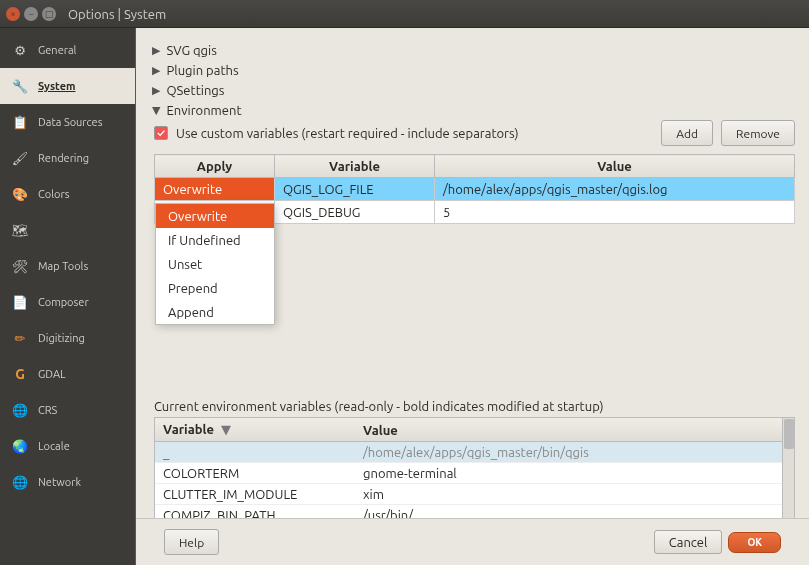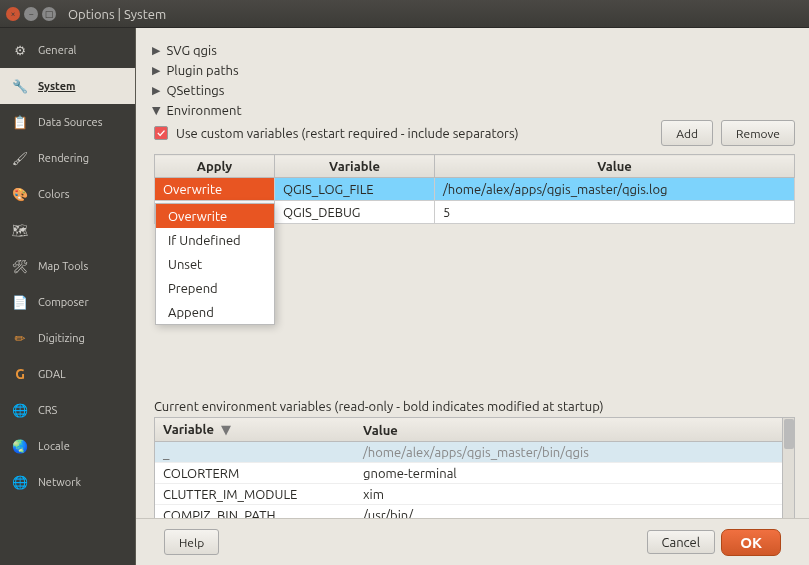--- a/index.html
+++ b/index.html
@@ -217,21 +217,21 @@
       padding: 0 28px;
       justify-content: space-between;
     }
     .btn-ok {
       background: linear-gradient(to bottom, #f07040, #d05828);
       border: 1px solid #b04818;
       border-radius: 7px;
       padding: 4px 18px;
       cursor: pointer;
       color: white;
-      font-size: 15px;
+      font-size: 10px;
       font-weight: bold;
     }
     .btn-cancel {
       background: linear-gradient(to bottom, #f5f3ef, #e0ddd6);
       border: 1px solid #aaa;
       border-radius: 3px;
       padding: 4px 14px;
       cursor: pointer;
       color: #2c2b27;
       font-size: 13px;

